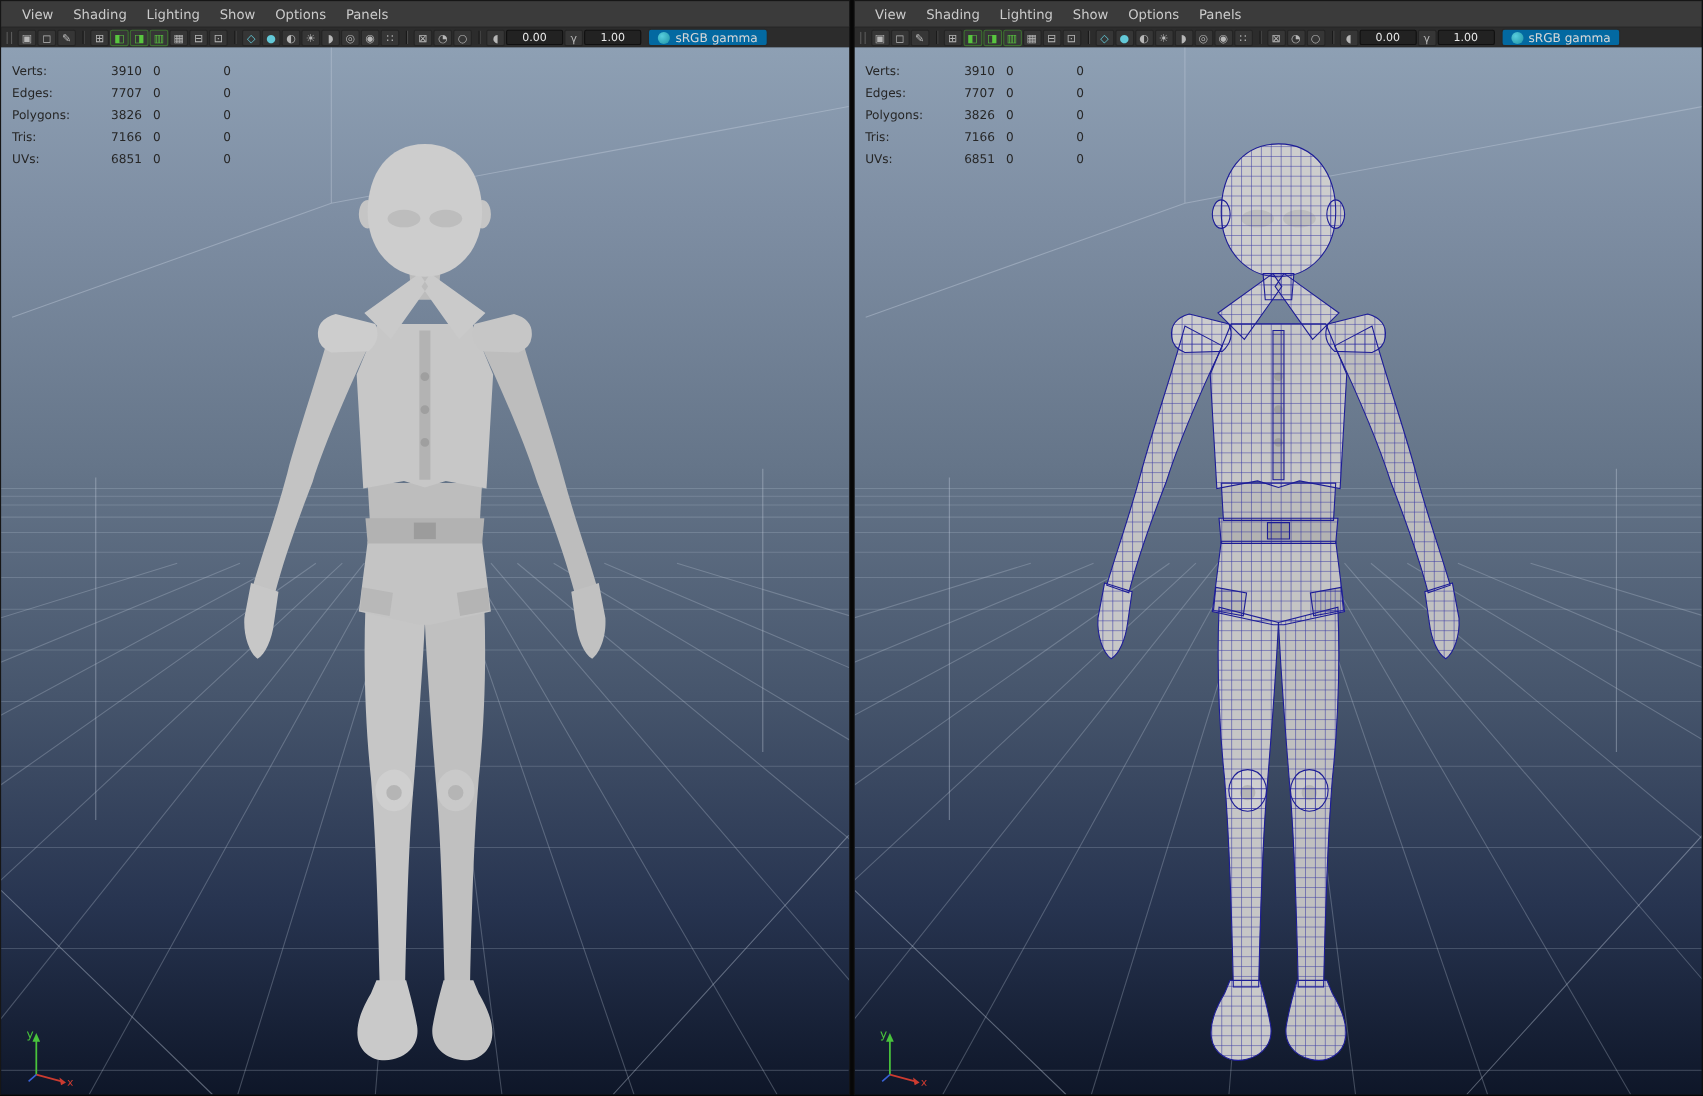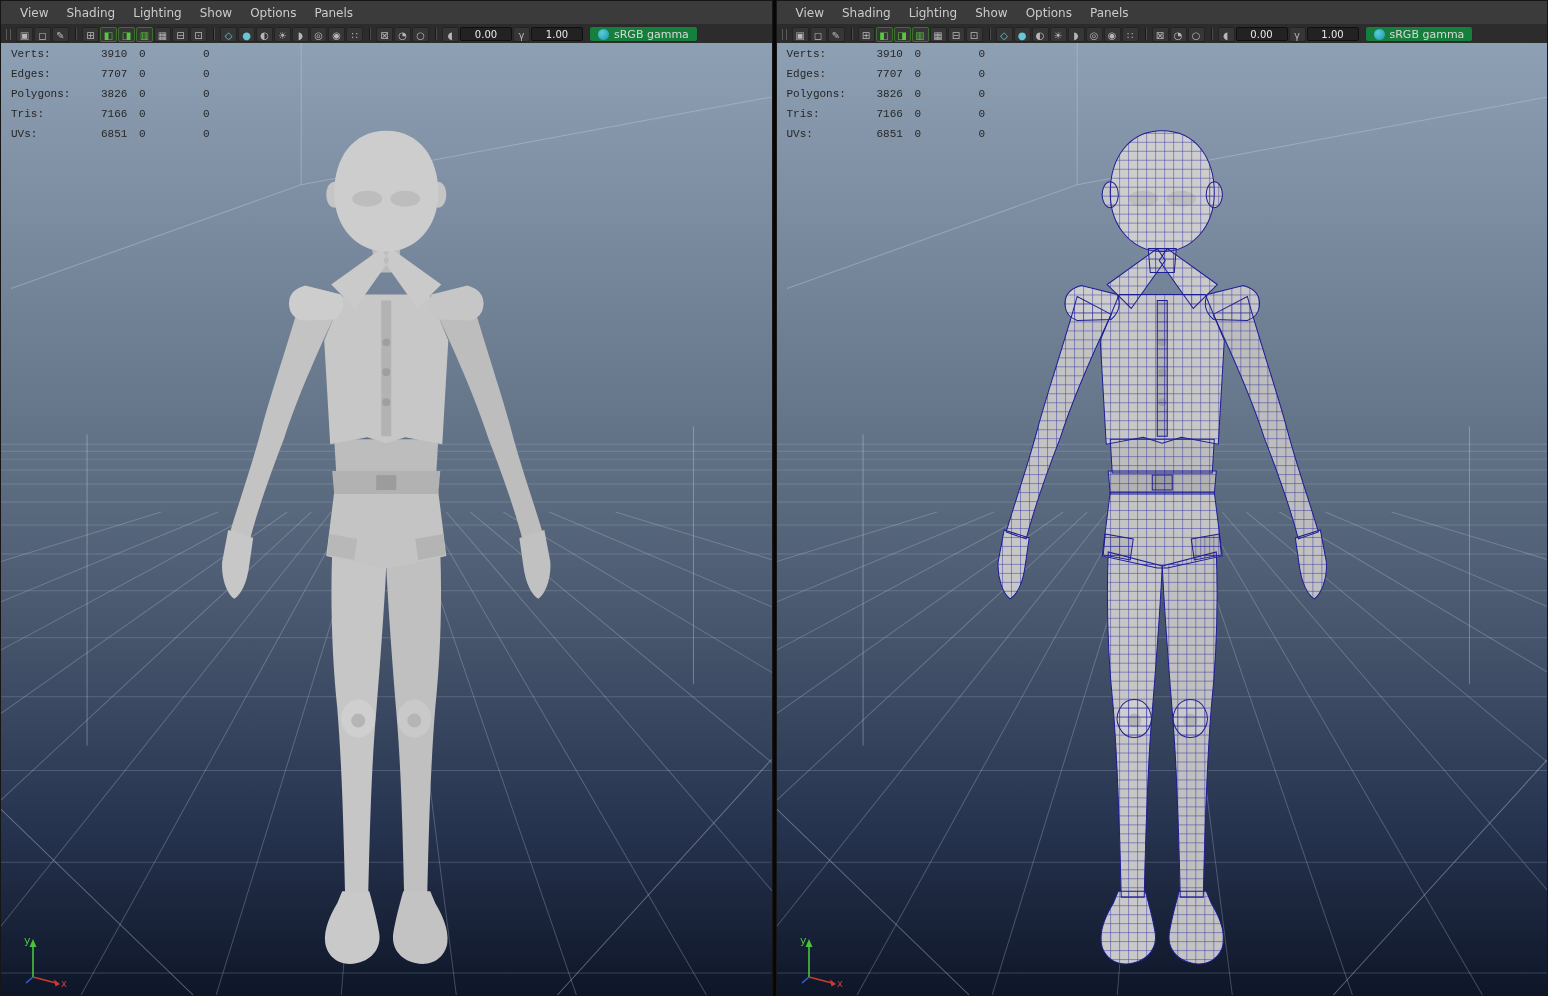--- a/index.html
+++ b/index.html
@@ -17,31 +17,31 @@
   
   .toolbar { height:18px; background:#2c2c2c; display:flex; align-items:center; gap:1px; padding:0 4px; }
   .grip { width:5px; height:11px; border-left:1px solid #5a5a5a; border-right:1px solid #5a5a5a; margin:0 4px 0 1px; }
   .tbi { display:inline-block; width:17px; height:15px; font-size:10px; line-height:15px; text-align:center;
          color:#b7b7b7; background:#363636; border:1px solid #242424; border-radius:2px; overflow:hidden; }
   .grn { color:#58c63f; border-color:#3d6f31; }
   .teal { color:#63c9d8; }
   .sep { width:1px; height:12px; background:#191919; box-shadow:1px 0 0 #4a4a4a; margin:0 5px; }
   .numfield { width:52px; height:14px; background:#222; border:1px solid #101010; border-radius:2px;
               color:#e8e8e8; font-size:10px; text-align:center; font-family:"DejaVu Sans",sans-serif; }
-  .cmbtn { display:flex; align-items:center; gap:5px; height:16px; background:#15803d; border:1px solid #292929;
+  .cmbtn { display:flex; align-items:center; gap:5px; height:16px; background:#0369a1; border:1px solid #292929;
            border-radius:3px; padding:0 8px; color:#d8d8d8; font-size:11px; margin-left:5px; white-space:nowrap; }
   .cmdot { width:11px; height:11px; border-radius:50%; background:radial-gradient(circle at 35% 35%, #57cddd, #1f93a4); }
 
   
   .viewport { position:relative; flex:1; overflow:hidden;
     background:linear-gradient(#8ea0b4 0%, #7e8ea3 16%, #657589 40%, #46556c 62%, #273450 82%, #0e1628 100%); }
   .scene { position:absolute; inset:0; width:100%; height:100%; display:block; }
 
   
-  .hud { position:absolute; top:1px; left:10px; font-size:11px; color:#262626;font-family:Liberation Mono, monospace; }
+  .hud { position:absolute; top:12px; left:10px; font-size:11px; color:#262626; }
   .hrow { display:grid; grid-template-columns:90px 38px 64px 64px; line-height:20px; }
   .hval { }
 
   
   .axisg { position:absolute; left:22px; bottom:8px; width:46px; height:54px; }
   .axisg svg { width:100%; height:100%; display:block; }
 </style>
 </head>
 <body>
 

